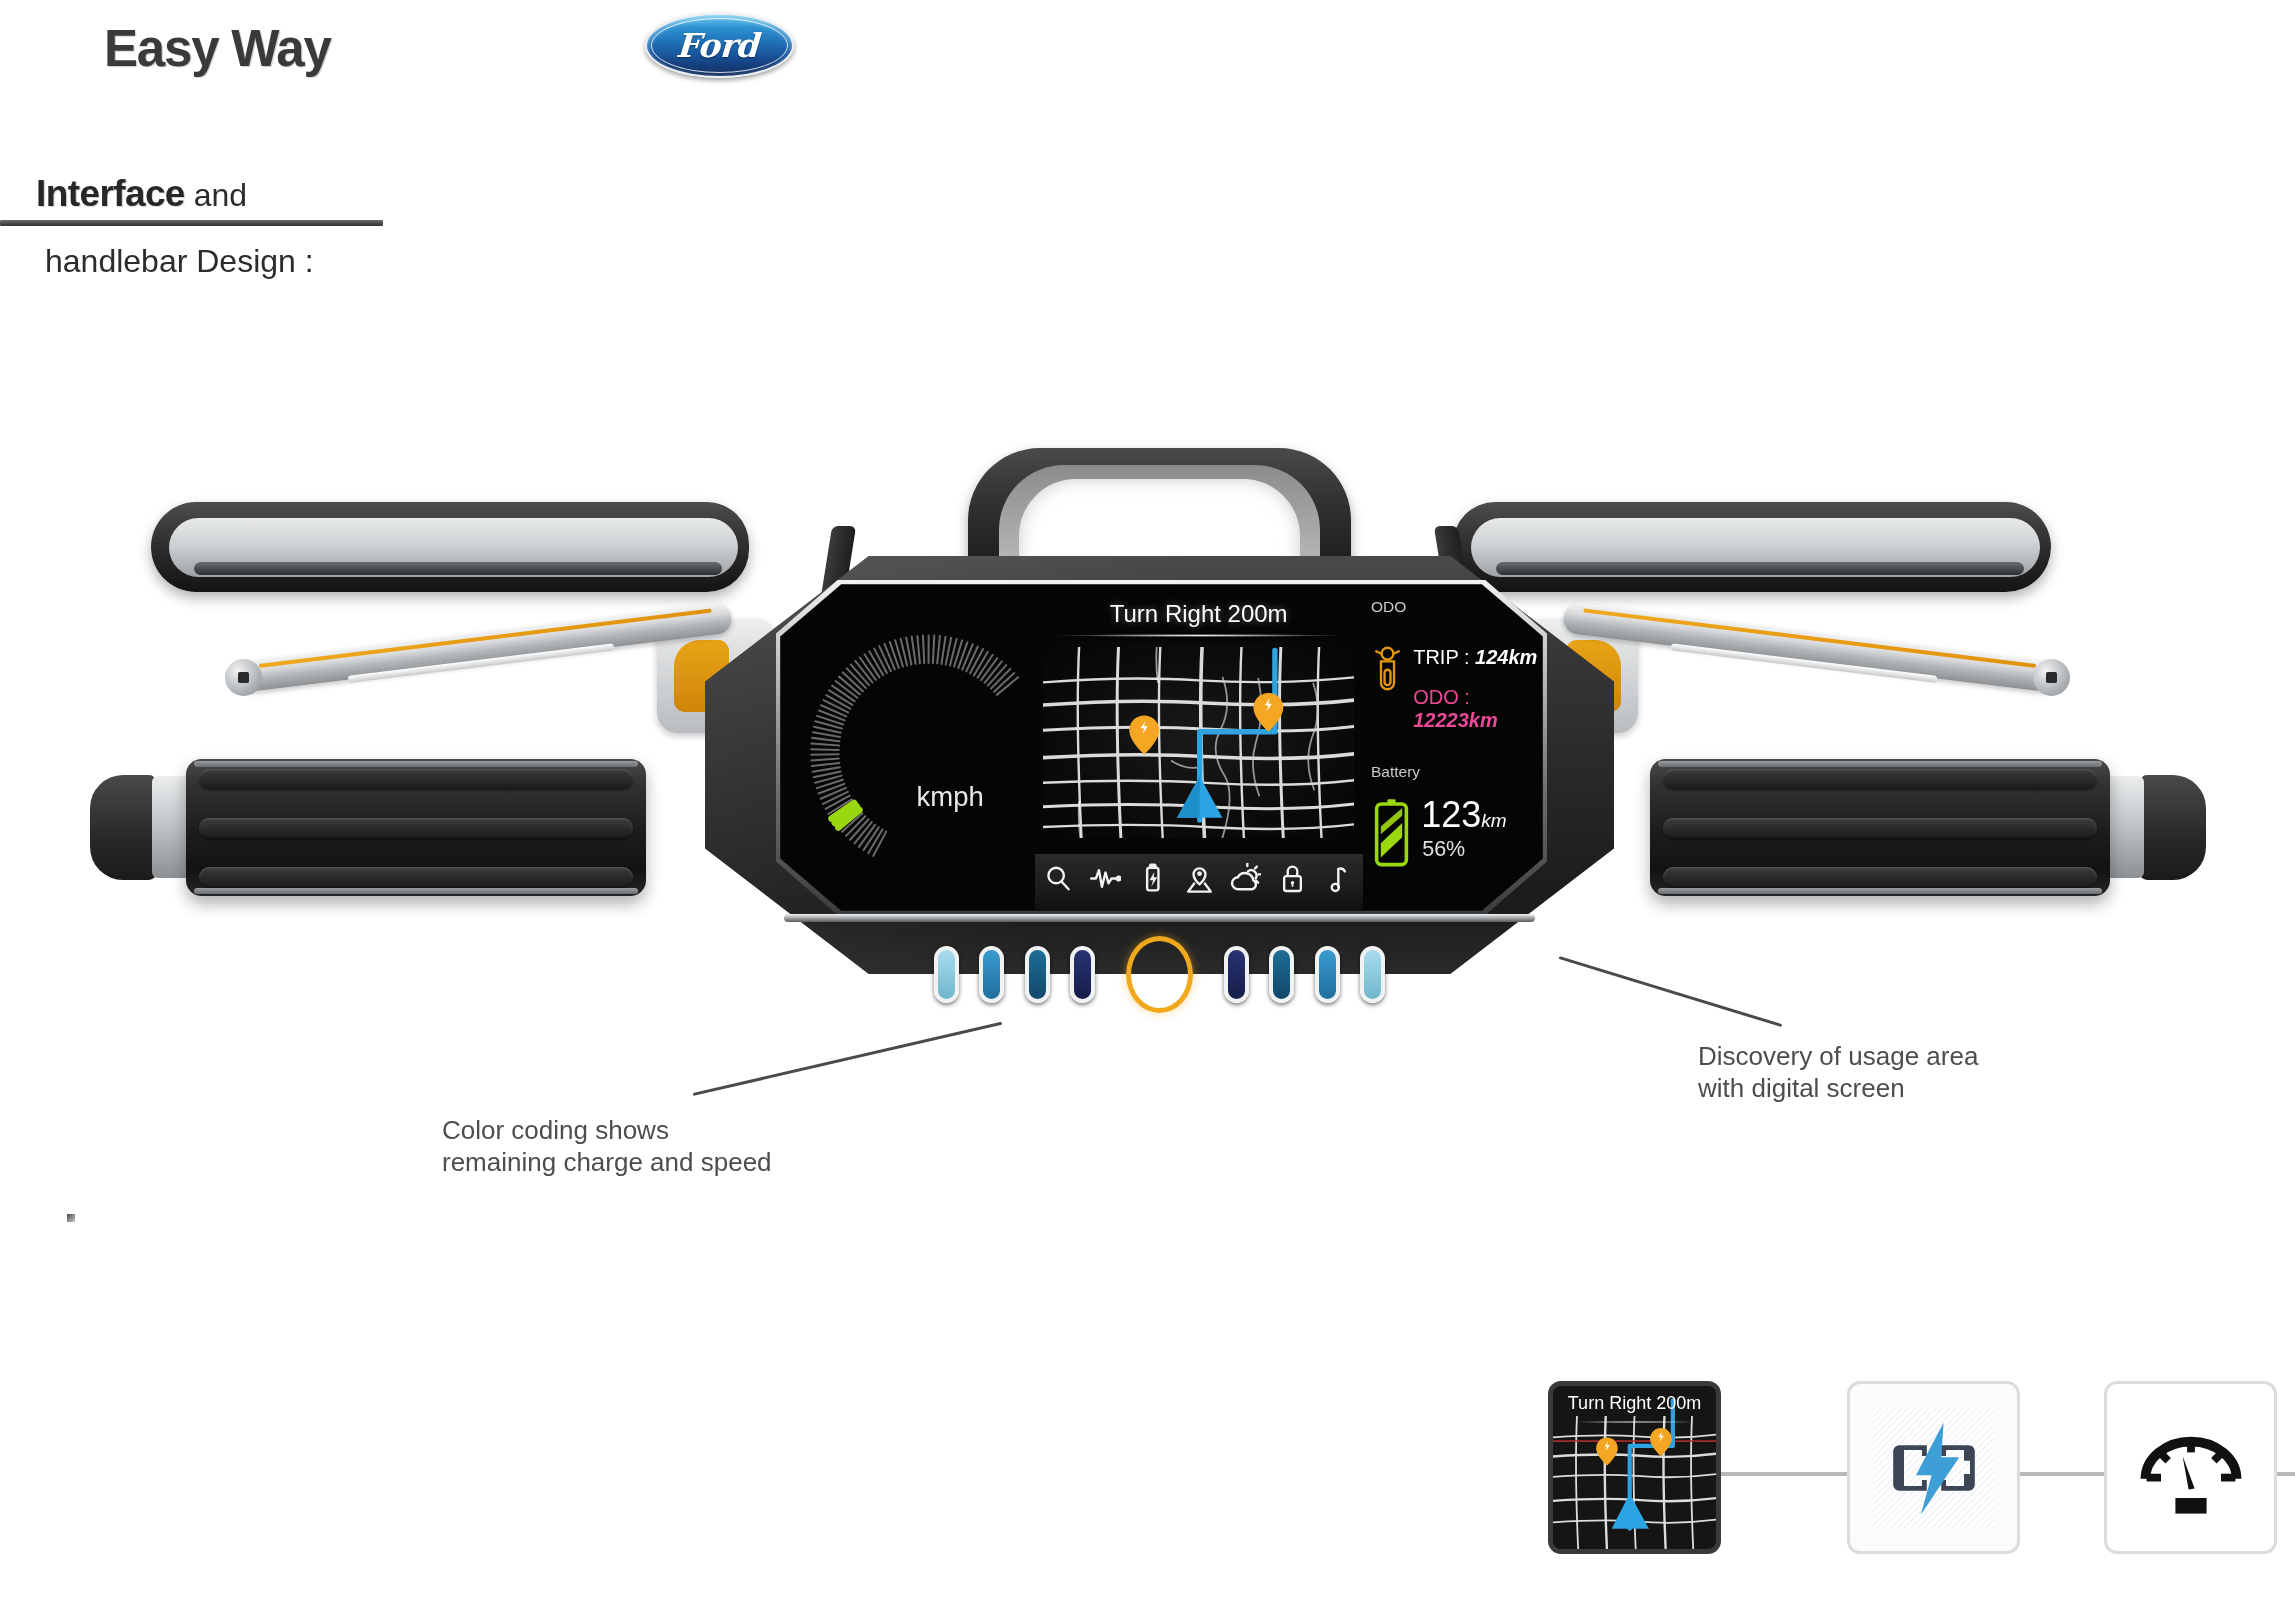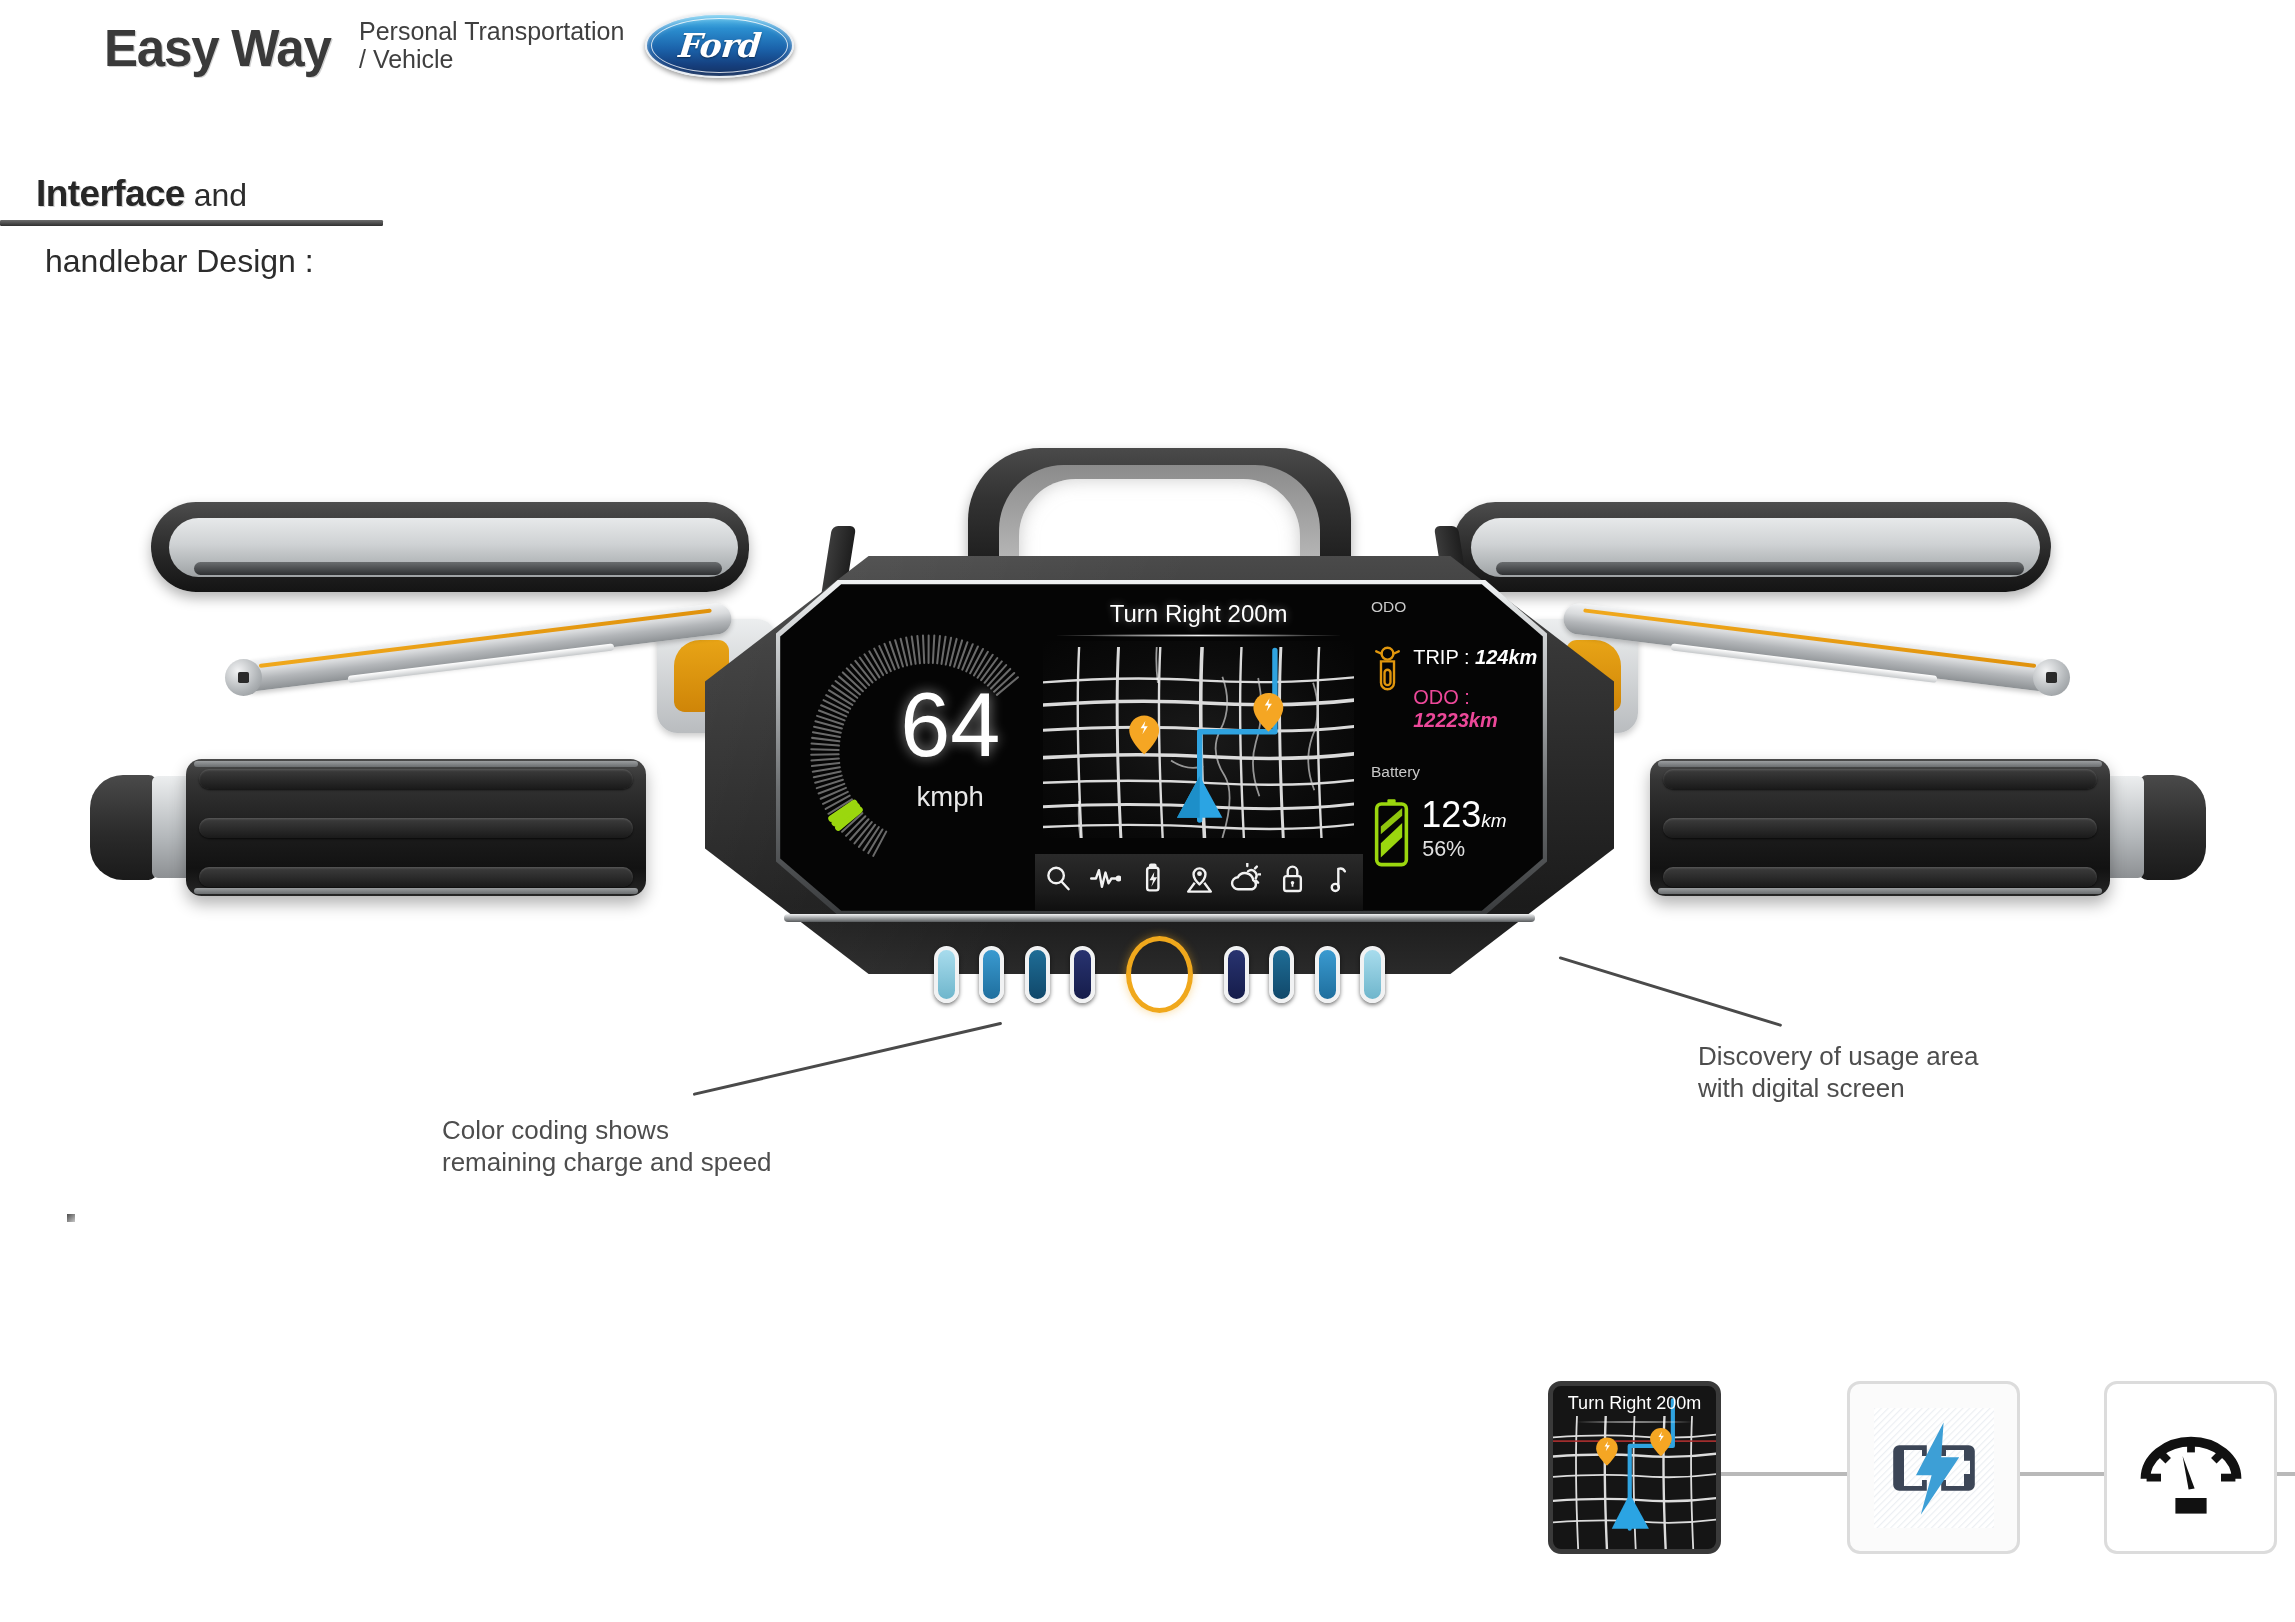--- a/index.html
+++ b/index.html
@@ -213,24 +213,20 @@
      display:flex; align-items:center; justify-content:center; }
 
   #dot { position:absolute; left:67px; top:1214px; width:8.4px; height:8.4px;
      background:linear-gradient(135deg,#4a4a4a,#c9c9c9); }
 </style>
 </head>
 <body>
 
 <div id="header">
   <div id="brand-title">Easy Way</div>
-  <div id="brand-sub">
-    <div>Personal Transportation</div>
-    <div>/ Vehicle</div>
-  </div>
   <div id="ford-logo">
     <div class="oval">
       <span class="script">Ford</span>
     </div>
   </div>
 </div>
 
 <div id="section">
   <div id="sec-l1">
     <b>Interface</b><span class="light"> and</span>
@@ -375,21 +371,20 @@
                 <line x1="284.4241130049009" y1="110.92887638432006" x2="307.86084099307055" y2="71.34706514217822" stroke="#8c8c8c" stroke-width="3.4" stroke-linecap="round" opacity="0.75"></line>
                 <line x1="290.5661229002829" y1="114.76887228322431" x2="315.88640058970293" y2="76.36465978341309" stroke="#8c8c8c" stroke-width="3.4" stroke-linecap="round" opacity="0.75"></line>
                 <line x1="296.5155891326086" y1="118.90090635967906" x2="323.6603697999419" y2="81.76385097664729" stroke="#8c8c8c" stroke-width="3.4" stroke-linecap="round" opacity="0.75"></line>
                 <line x1="302.2586375852146" y1="123.31534273701976" x2="331.1646197780138" y2="87.53204784303915" stroke="#8c8c8c" stroke-width="3.4" stroke-linecap="round" opacity="0.75"></line>
                 <line x1="307.7818755063604" y1="128.0018869782477" x2="338.38165066164424" y2="93.65579898491035" stroke="#8c8c8c" stroke-width="3.4" stroke-linecap="round" opacity="0.75"></line>
                 <line x1="313.0724227410392" y1="132.94961009259072" x2="345.2946323816245" y2="100.12082385431853" stroke="#8c8c8c" stroke-width="3.4" stroke-linecap="round" opacity="0.75"></line>
                 <line x1="318.1179417674156" y1="138.1469740218384" x2="351.88744390942304" y2="106.91204605520213" stroke="#8c8c8c" stroke-width="3.4" stroke-linecap="round" opacity="0.75"></line>
                 <line x1="322.90666646784666" y1="143.58185854701907" x2="358.14471085131964" y2="114.01362850143825" stroke="#8c8c8c" stroke-width="3.4" stroke-linecap="round" opacity="0.75"></line>
               </g>
           </svg>
-          <div id="speed-val">64</div>
           <div id="speed-unit">kmph</div>
         </div>
 
         <div id="nav-zone">
           <div id="nav-head">Turn Right 200m</div>
           <div id="nav-glow"></div>
           <div id="map">
             <svg viewBox="0 0 520 330" width="311" height="197">
               <g stroke="#ffffff" fill="none" opacity="0.85">
                 <path d="M-10 70 Q140 58 260 66 Q400 74 530 60" stroke-width="4"></path>

